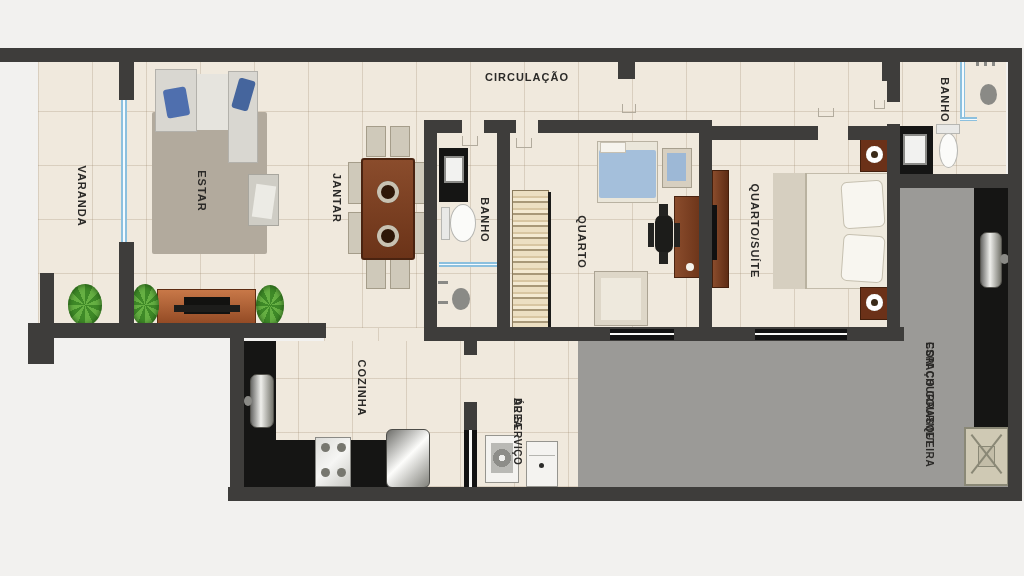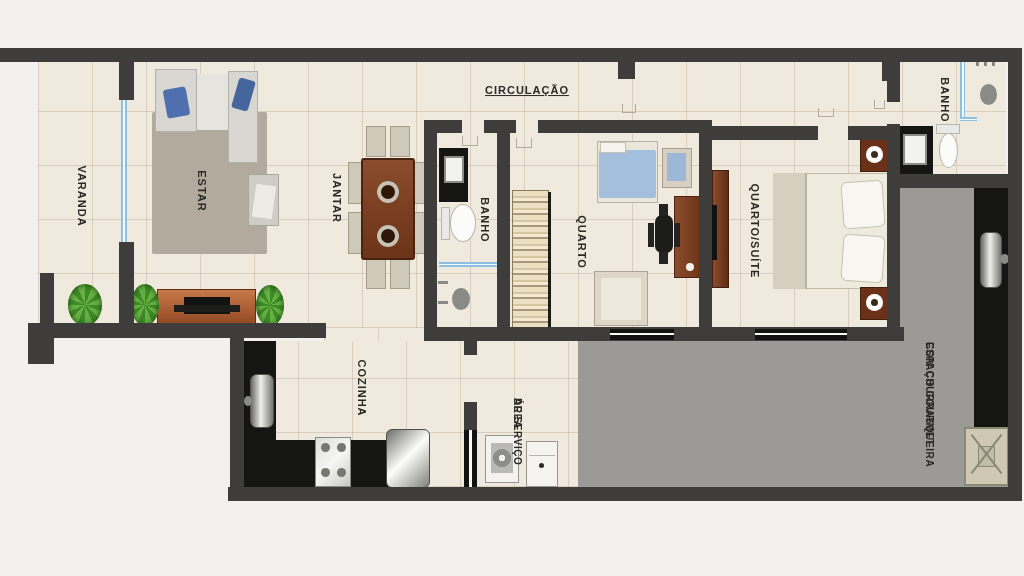--- a/index.html
+++ b/index.html
@@ -178,21 +178,21 @@
 
   <div class="door-mark" style="left:622px;top:104px;width:14px;height:9px;"></div>
   <div class="door-mark" style="left:818px;top:108px;width:16px;height:9px;"></div>
   <div class="door-mark" style="left:874px;top:100px;width:11px;height:9px;"></div>
   <div class="door-mark" style="left:462px;top:136px;width:16px;height:10px;"></div>
   <div class="door-mark" style="left:516px;top:138px;width:16px;height:10px;"></div>
 
   <div class="lbl" style="left:81px;top:196px;">VARANDA</div>
   <div class="lbl" style="left:201px;top:191px;">ESTAR</div>
   <div class="lbl" style="left:336px;top:198px;">JANTAR</div>
-  <div class="lbl h" style="left:527px;top:91px;text-decoration:underline;">CIRCULAÇÃO</div>
+  <div class="lbl h" style="left:527px;top:78px;">CIRCULAÇÃO</div>
   <div class="lbl" style="left:484px;top:220px;">BANHO</div>
   <div class="lbl" style="left:581px;top:242px;">QUARTO</div>
   <div class="lbl" style="left:754px;top:231px;">QUARTO/SUÍTE</div>
   <div class="lbl" style="left:944px;top:100px;">BANHO</div>
   <div class="lbl" style="left:361px;top:388px;">COZINHA</div>
   <div class="lbl small" style="left:524px;top:398px;">
     <div>ÁREA</div>
     <div>DE SERVIÇO</div>
   </div>
   <div class="lbl small" style="left:936px;top:342px;">

